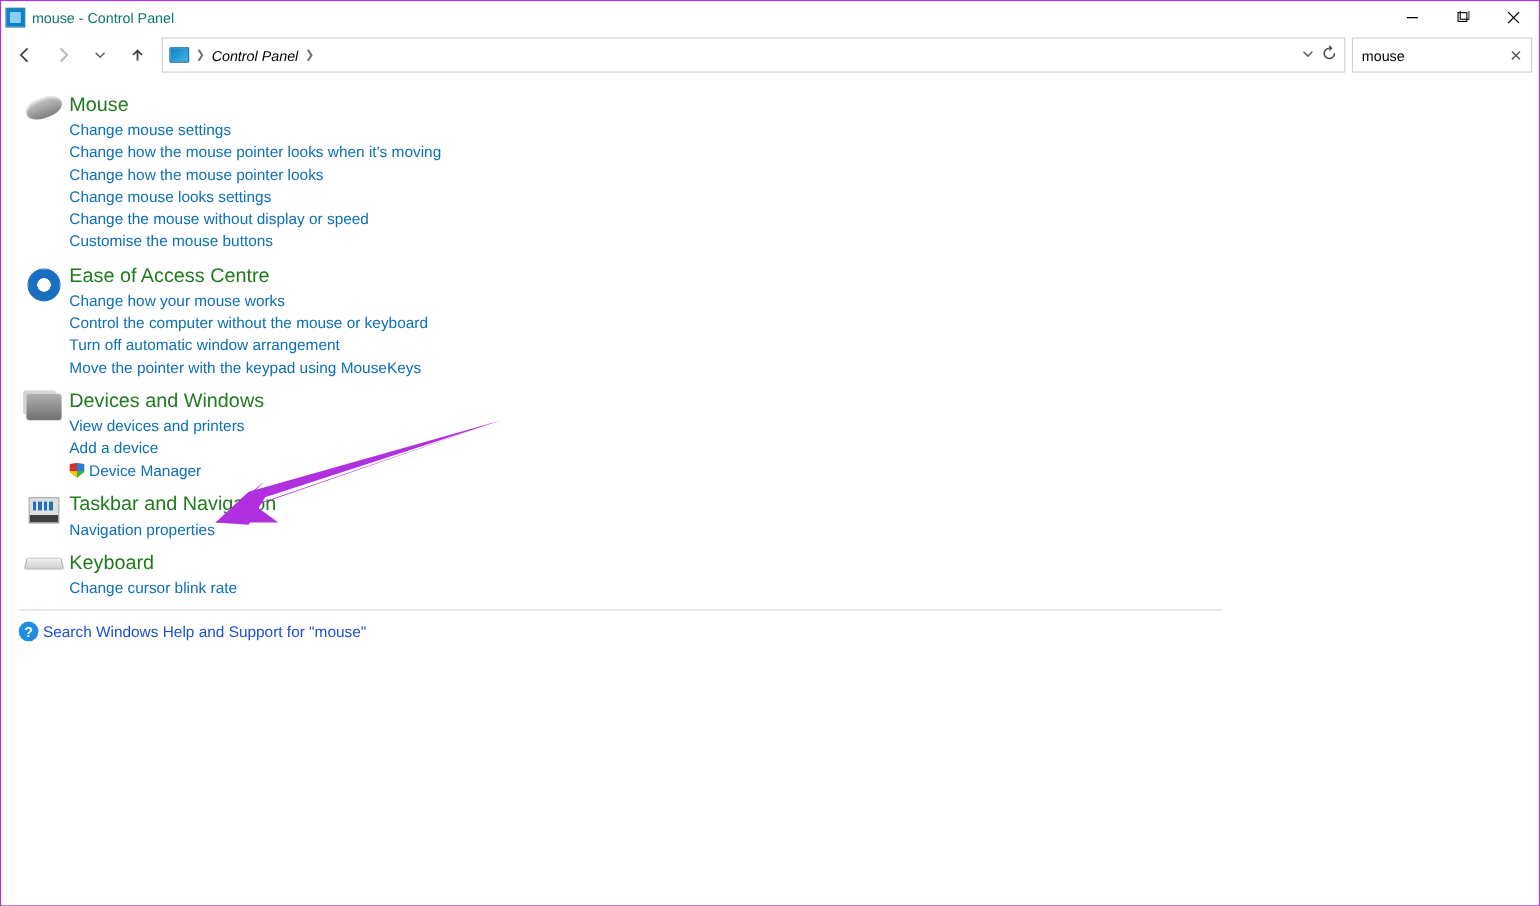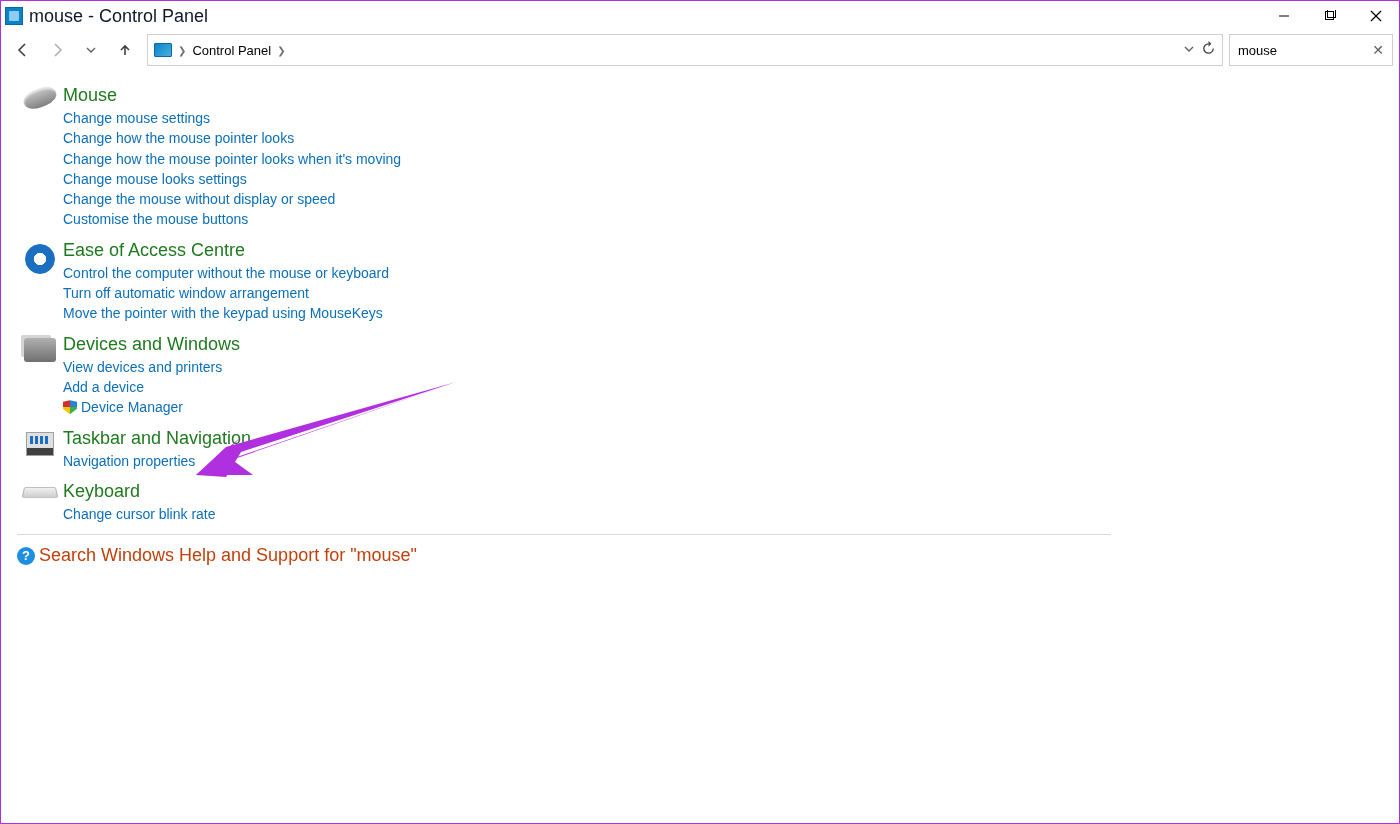--- a/index.html
+++ b/index.html
@@ -27,21 +27,21 @@
   margin-right: 6px;
   position: relative;
 }
 .titlebar-icon::after {
   content: "";
   position: absolute;
   inset: 3px;
   background: #8cccf0;
   border-radius: 1px;
 }
-.title-text { font-size: 18px; color: #0f172a; }
+.title-text { font-size: 13px; color: #0f766e; }
 .window-controls {
   margin-left: auto;
   display: flex;
 }
 .win-btn {
   width: 46px;
   height: 30px;
   display: flex;
   align-items: center;
   justify-content: center;
@@ -78,20 +78,21 @@
 .addressbar .cp-icon {
   width: 18px;
   height: 14px;
   background: linear-gradient(135deg, #0a84c8, #4ab0e0);
   border: 1px solid #0a6aa0;
   border-radius: 1px;
 }
 .addressbar .crumb {
   font-size: 13px;
   color: #000;
+  font-style: italic;
 }
 .addressbar .chev { color: #707070; font-size: 10px; }
 .addr-right {
   margin-left: auto;
   display: flex;
   gap: 6px;
   align-items: center;
 }
 .searchbox {
   width: 164px;
@@ -164,21 +165,21 @@
   height: 18px;
   border-radius: 50%;
   background: #1e8fe0;
   color: #fff;
   font-weight: bold;
   font-size: 13px;
   display: flex;
   align-items: center;
   justify-content: center;
 }
-.help-row a { color: #c2410c; font-size: 18px; text-decoration: none; }
+.help-row a { color: #1d4ed8; font-size: 14px; text-decoration: none; }
 
 .arrow-annotation {
   position: absolute;
   left: 180px;
   top: 376px;
   pointer-events: none;
 }
 
 
 .ico-mouse {
@@ -299,33 +300,34 @@
 </div>
 
 <div class="content" id="results">
     <div class="category">
       <div class="cat-icon">
         <div class="ico-mouse"></div>
       </div>
       <div class="cat-body">
         <div class="cat-title">Mouse</div>
         <a class="cat-link" href="#">Change mouse settings</a>
+        <a class="cat-link" href="#">Change how the mouse pointer looks when it's moving</a>
         <a class="cat-link" href="#">Change how the mouse pointer looks</a>
-        <a class="cat-link" href="#">Change how the mouse pointer looks when it's moving</a>
         <a class="cat-link" href="#">Change mouse looks settings</a>
         <a class="cat-link" href="#">Change the mouse without display or speed</a>
         <a class="cat-link" href="#">Customise the mouse buttons</a>
       </div>
     </div>
     <div class="category">
       <div class="cat-icon">
         <div class="ico-ease"></div>
       </div>
       <div class="cat-body">
         <div class="cat-title">Ease of Access Centre</div>
+        <a class="cat-link" href="#">Change how your mouse works</a>
         <a class="cat-link" href="#">Control the computer without the mouse or keyboard</a>
         <a class="cat-link" href="#">Turn off automatic window arrangement</a>
         <a class="cat-link" href="#">Move the pointer with the keypad using MouseKeys</a>
       </div>
     </div>
     <div class="category">
       <div class="cat-icon">
         <div class="ico-printer"></div>
       </div>
       <div class="cat-body">

